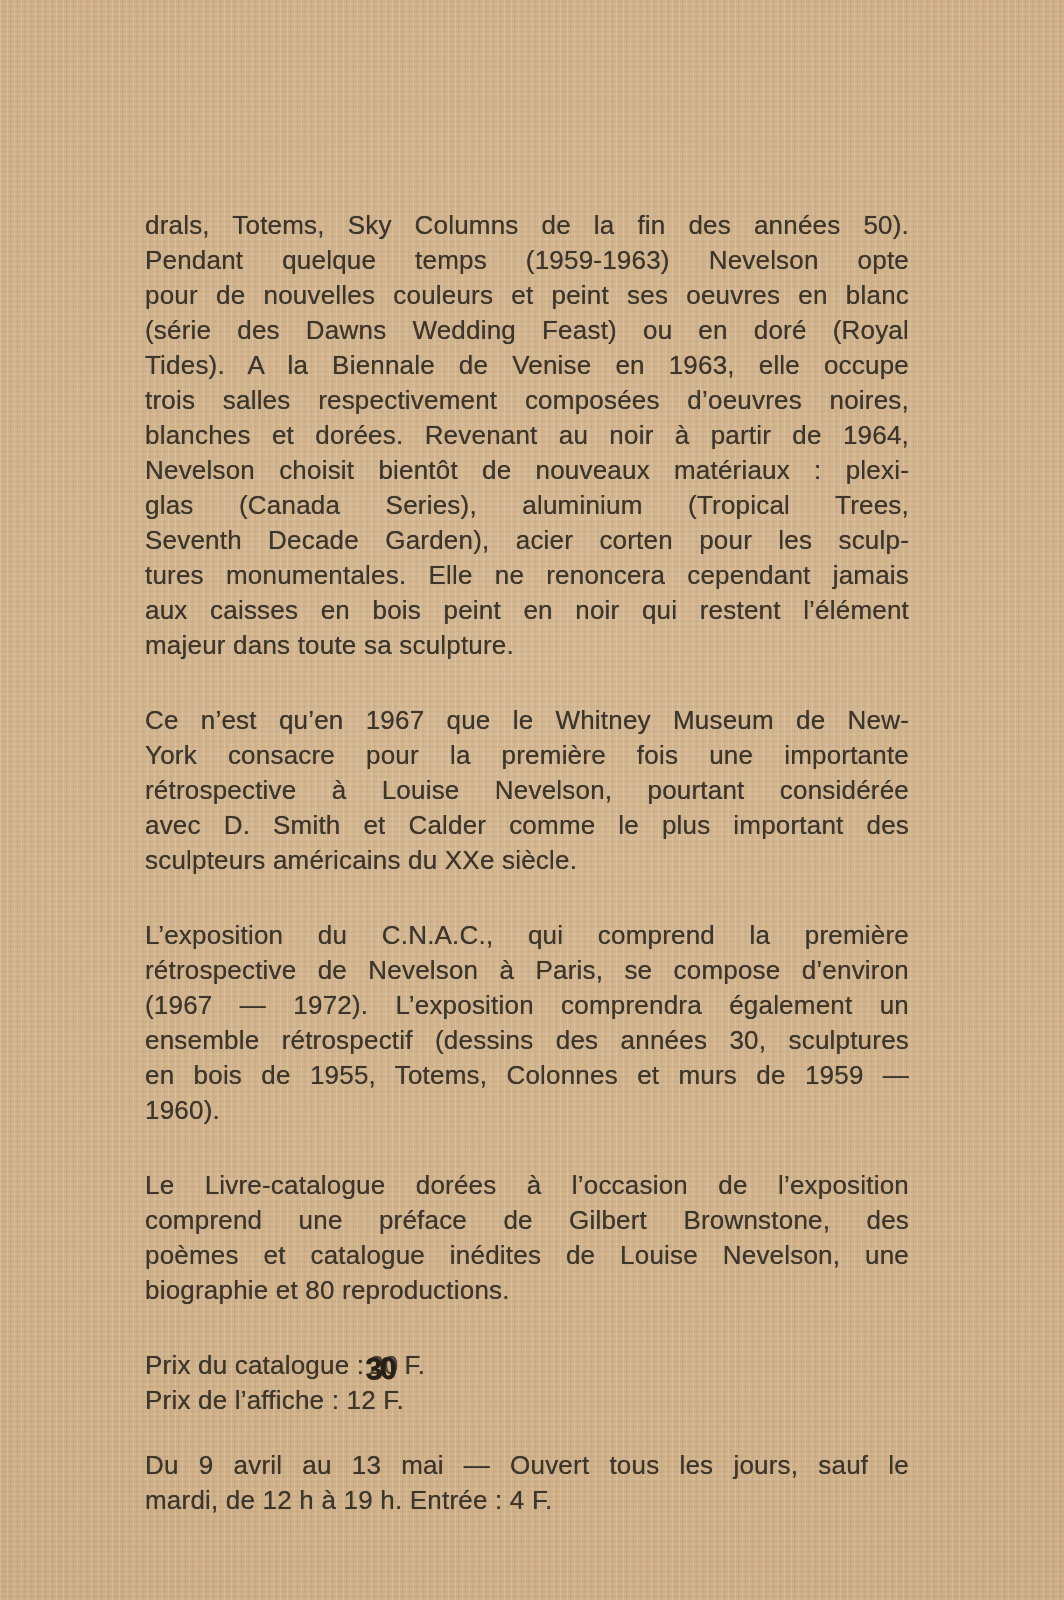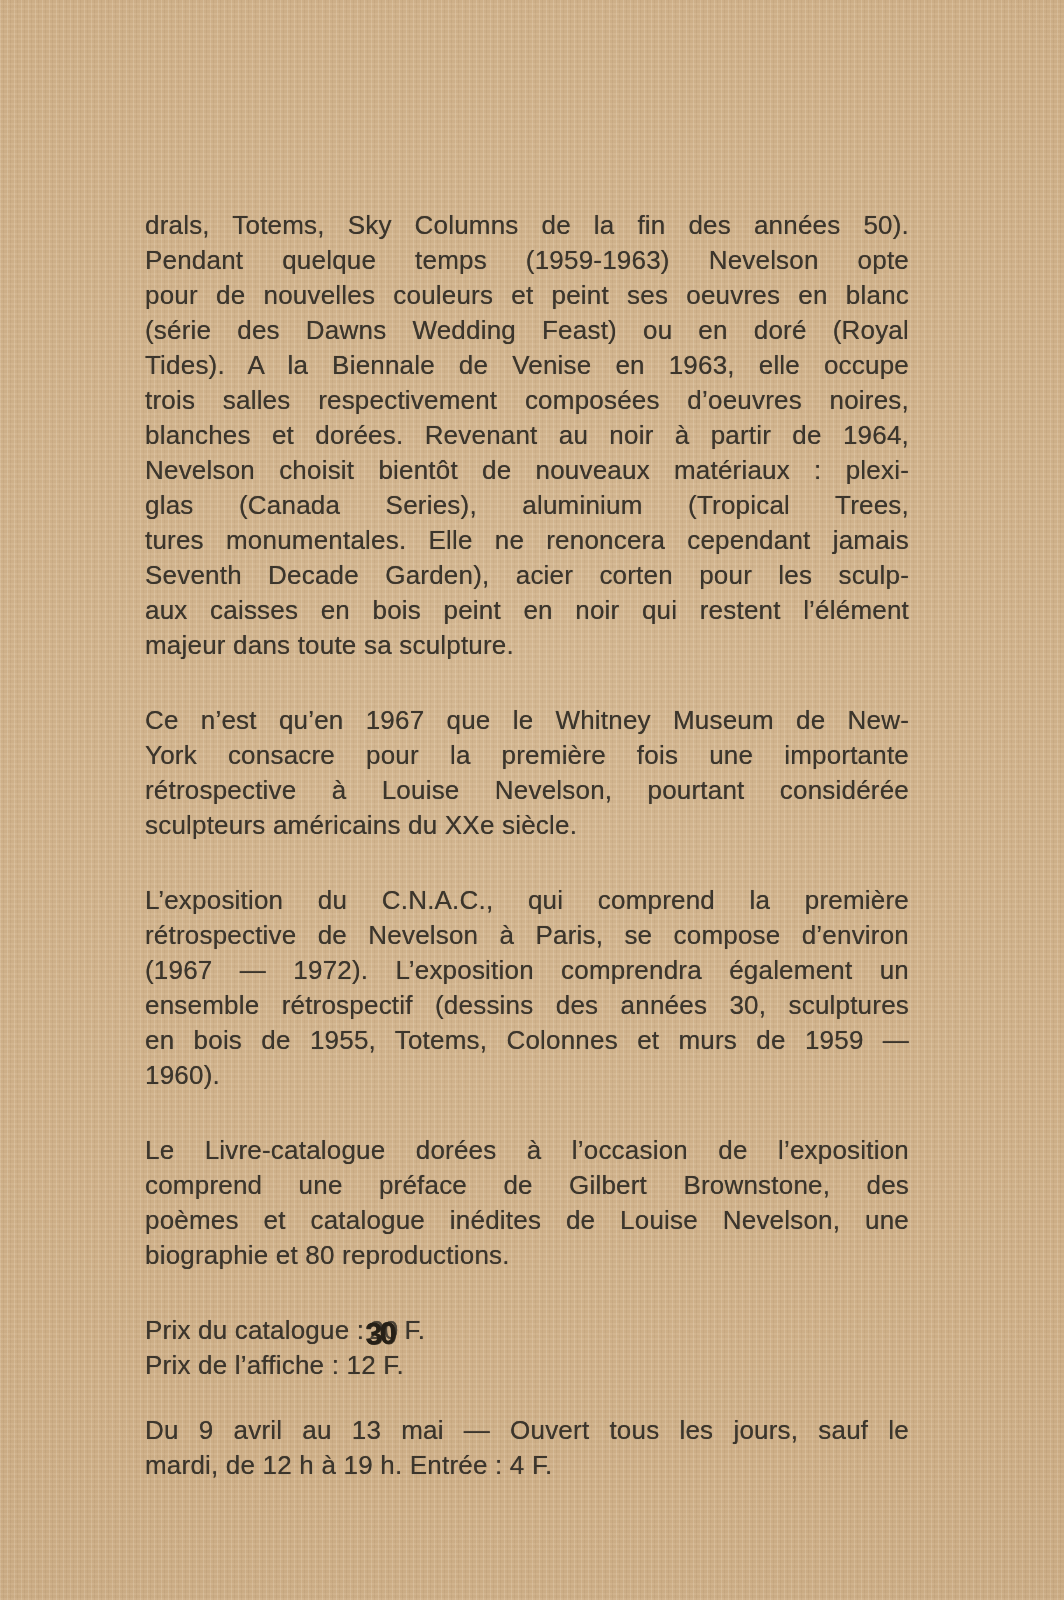--- a/index.html
+++ b/index.html
@@ -79,30 +79,31 @@
     <section class="para">
       <div class="line j">drals, Totems, Sky Columns de la fin des années 50).</div>
       <div class="line j">Pendant quelque temps (1959-1963) Nevelson opte</div>
       <div class="line j">pour de nouvelles couleurs et peint ses oeuvres en blanc</div>
       <div class="line j">(série des Dawns Wedding Feast) ou en doré (Royal</div>
       <div class="line j">Tides). A la Biennale de Venise en 1963, elle occupe</div>
       <div class="line j">trois salles respectivement composées d’oeuvres noires,</div>
       <div class="line j">blanches et dorées. Revenant au noir à partir de 1964,</div>
       <div class="line j">Nevelson choisit bientôt de nouveaux matériaux : plexi-</div>
       <div class="line j">glas (Canada Series), aluminium (Tropical Trees,</div>
+      <div class="line j">Seventh Decade Garden), acier corten pour les sculp-</div>
       <div class="line j">tures monumentales. Elle ne renoncera cependant jamais</div>
-      <div class="line j">Seventh Decade Garden), acier corten pour les sculp-</div>
       <div class="line j">aux caisses en bois peint en noir qui restent l’élément</div>
       <div class="line last">majeur dans toute sa sculpture.</div>
     </section>
 
     <section class="para">
       <div class="line j">Ce n’est qu’en 1967 que le Whitney Museum de New-</div>
       <div class="line j">York consacre pour la première fois une importante</div>
       <div class="line j">rétrospective à Louise Nevelson, pourtant considérée</div>
+      <div class="line j">avec D. Smith et Calder comme le plus important des</div>
       <div class="line last">sculpteurs américains du XXe siècle.</div>
     </section>
 
     <section class="para">
       <div class="line j">L’exposition du C.N.A.C., qui comprend la première</div>
       <div class="line j">rétrospective de Nevelson à Paris, se compose d’environ</div>
       <div class="line j">(1967 — 1972). L’exposition comprendra également un</div>
       <div class="line j">ensemble rétrospectif (dessins des années 30, sculptures</div>
       <div class="line j">en bois de 1955, Totems, Colonnes et murs de 1959 —</div>
       <div class="line last">1960).</div>

